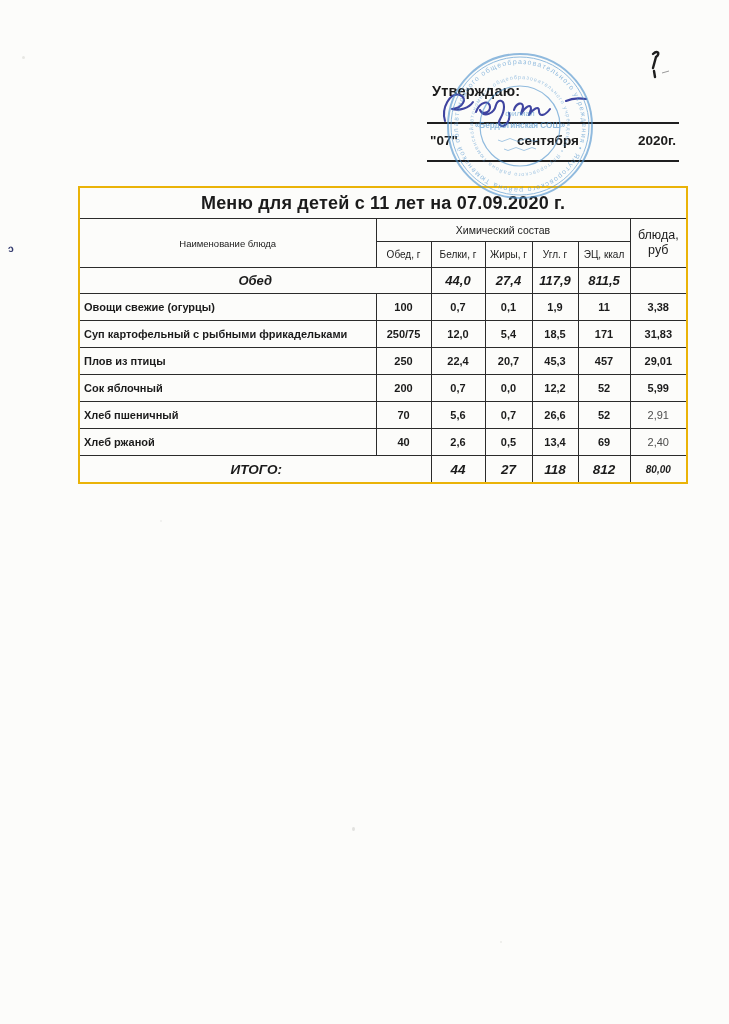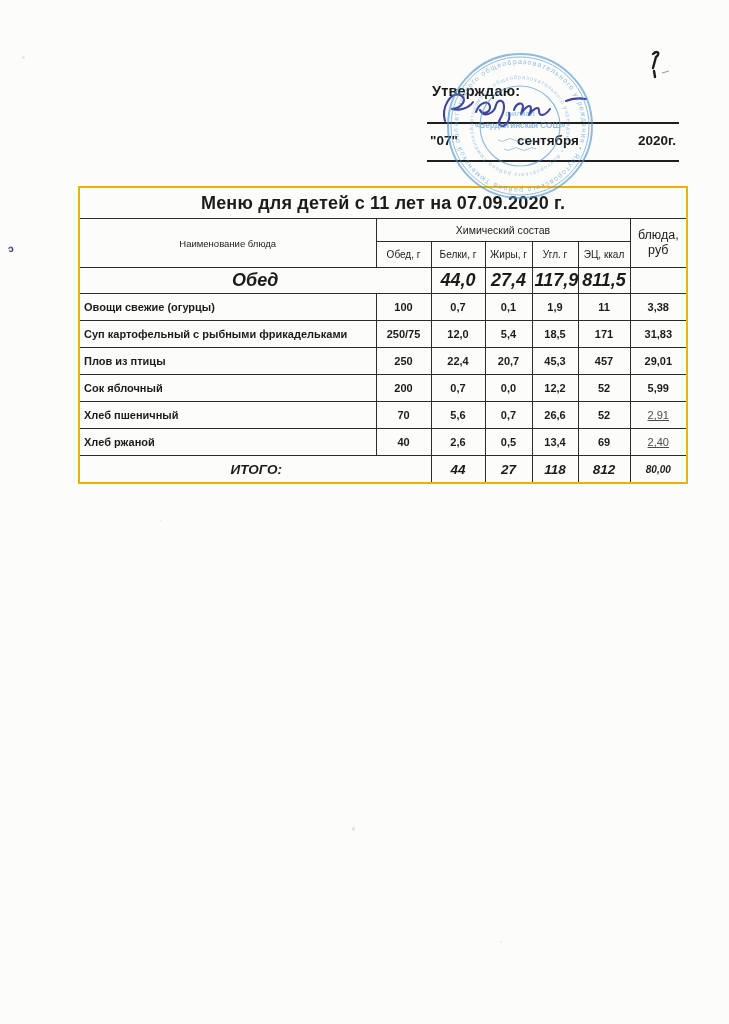--- a/index.html
+++ b/index.html
@@ -42,24 +42,24 @@
   table.menu td{
     border:1.5px solid #2b2b2b;
     padding:0 2px;text-align:center;vertical-align:middle;
     overflow:hidden;white-space:nowrap;
   }
   .t-title td{height:30px;font-size:18px;font-weight:bold;letter-spacing:.2px;}
   .t-head1 .name-head{font-size:9.5px;font-weight:normal;}
   .t-head1 .chem-head{height:22px;font-size:10.5px;font-weight:normal;}
   .t-head1 .price-head{font-size:12.5px;font-weight:normal;line-height:1.2;}
   .t-head2 td{height:25px;font-size:10px;font-weight:normal;}
-  .row-section td{height:25px;font-size:18px;font-weight:bold;font-style:italic;}
+  .row-section td{height:25px;font-size:13px;font-weight:bold;font-style:italic;}
   .row-dish td{height:26px;font-size:11px;font-weight:bold;}
   .row-dish td.name{text-align:left;padding-left:4px;}
-  td.light-price{font-weight:normal;color:#4c4c4c;text-decoration:underline;}
+  td.light-price{font-weight:normal;color:#4c4c4c;}
   .row-total td{height:26px;font-size:13.5px;font-weight:bold;font-style:italic;}
   .row-total td.label{text-align:center;padding-left:4px;}
   .row-total td.price{font-size:10px;}
 </style>
 </head>
 <body>
 
 <div class="page">
 
   <div class="speck" style="left:22px;top:56px;width:3px;height:3px;opacity:.18;"></div>

